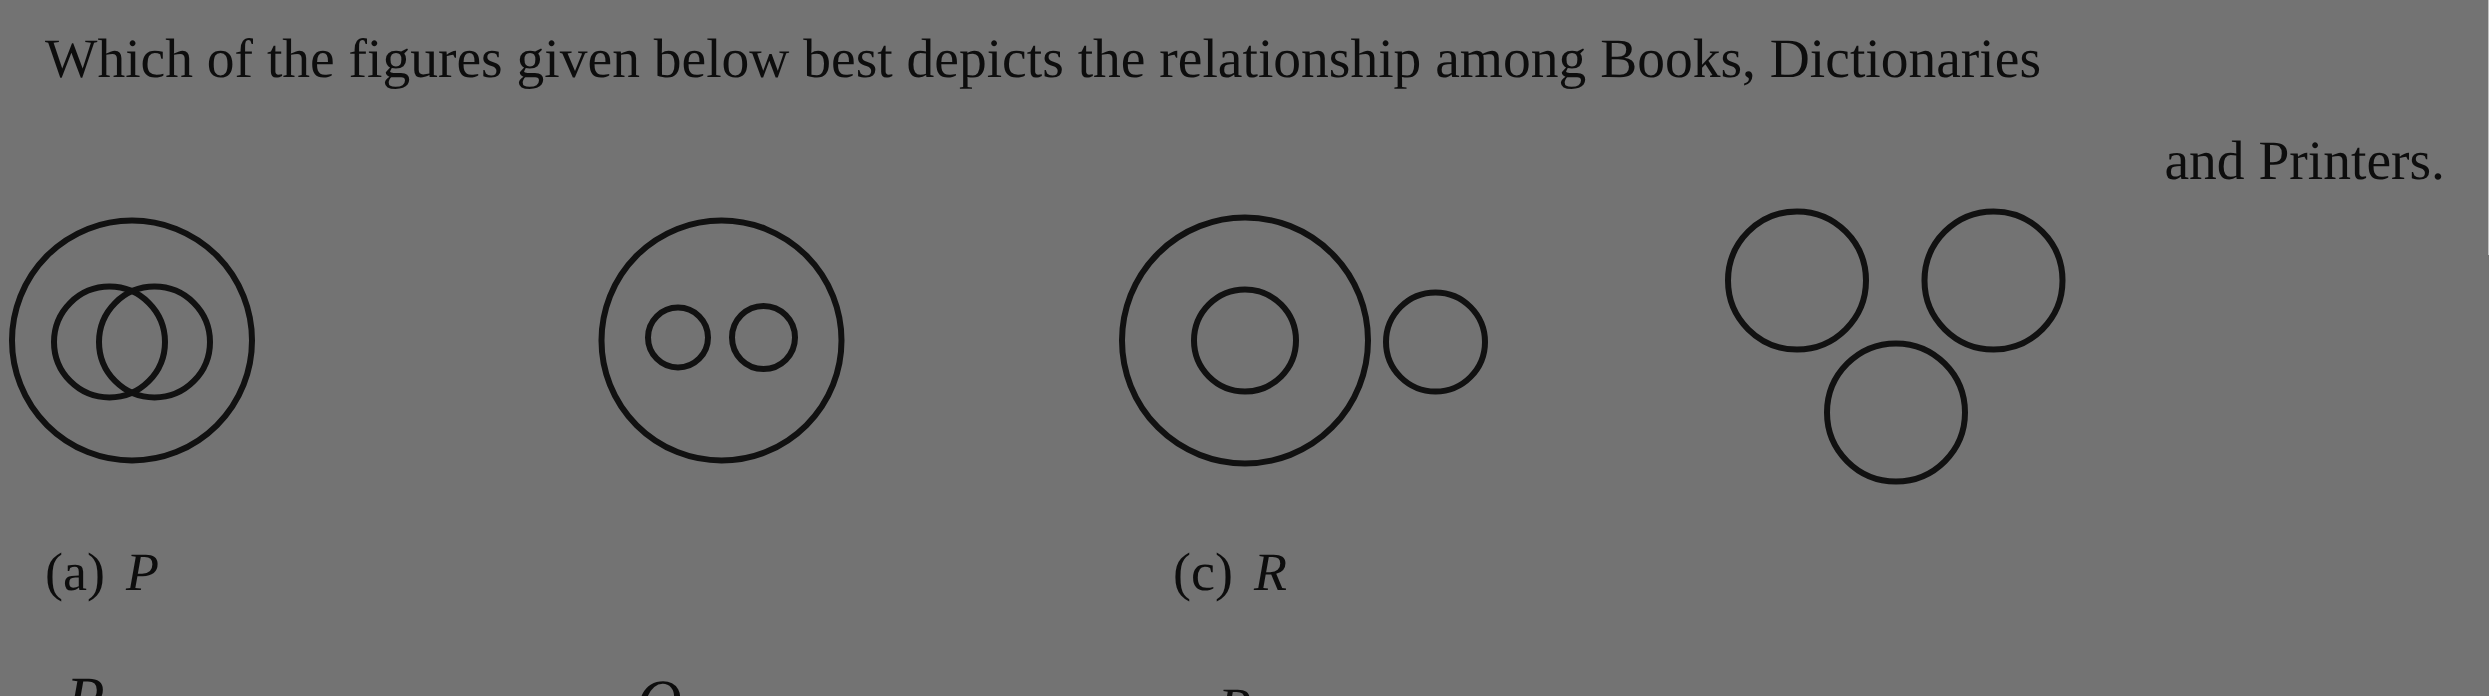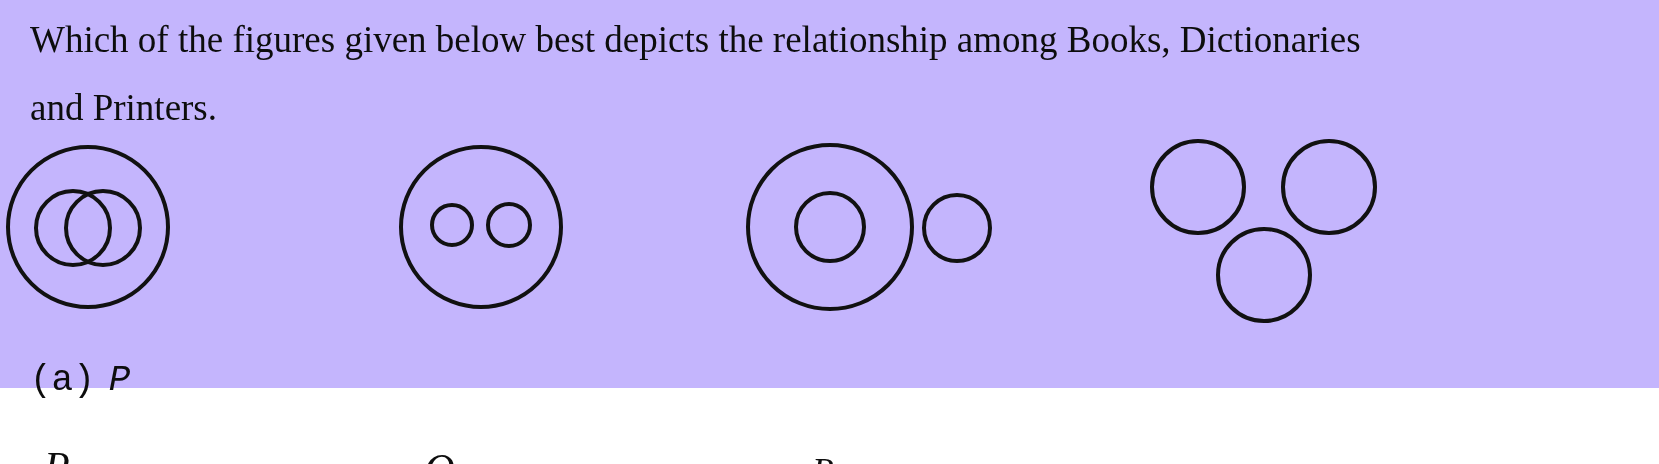--- a/index.html
+++ b/index.html
@@ -11,38 +11,39 @@
     width: 1659px;
     height: 464px;
     position: relative;
     font-family: "Liberation Serif", "DejaVu Serif", serif;
     color: #111111;
     overflow: hidden;
   }
   #page {
     position: relative;
     width: 1659px;
-    height: 388px;
-    background: #c4b5fd;
+    height: 464px;
+    background: #737373;
   }
 
   
   .question {
     position: absolute;
     left: 30px;
     top: 6px;
     width: 1600px;
     font-size: 37px;
     line-height: 68px;
     letter-spacing: 0px;
     color: #0d0d0d;
     white-space: nowrap;
   }
   .question .line2 {
     display: block;
+    text-align: right;
   }
 
   
   .figures {
     position: absolute;
     left: 0;
     top: 130px;
     width: 1659px;
     height: 240px;
   }
@@ -73,21 +74,20 @@
     top: 358px;
     width: 1659px;
     height: 70px;
   }
   .option {
     position: absolute;
     font-size: 36px;
     line-height: 46px;
     color: #0d0d0d;
     white-space: nowrap;
-    font-family: Liberation Mono, monospace;
   }
   .option .tag { font-style: normal; }
   .option .val {
     font-style: italic;
     margin-left: 14px;
   }
   .opt-a { left: 30px; }
   .opt-b { left: 408px; }
   .opt-c { left: 782px; }
   .opt-d { left: 1156px; }
@@ -133,15 +133,18 @@
     <span class="fig-letter p">P</span>
     <span class="fig-letter q">Q</span>
     <span class="fig-letter r">R</span>
     <span class="fig-letter s">S</span>
   </div>
 
   <div class="options">
     <div class="option opt-a">
       <span class="tag">(a)</span><span class="val">P</span>
     </div>
+    <div class="option opt-c">
+      <span class="tag">(c)</span><span class="val">R</span>
+    </div>
   </div>
 
 </div>
 
 </body></html>

